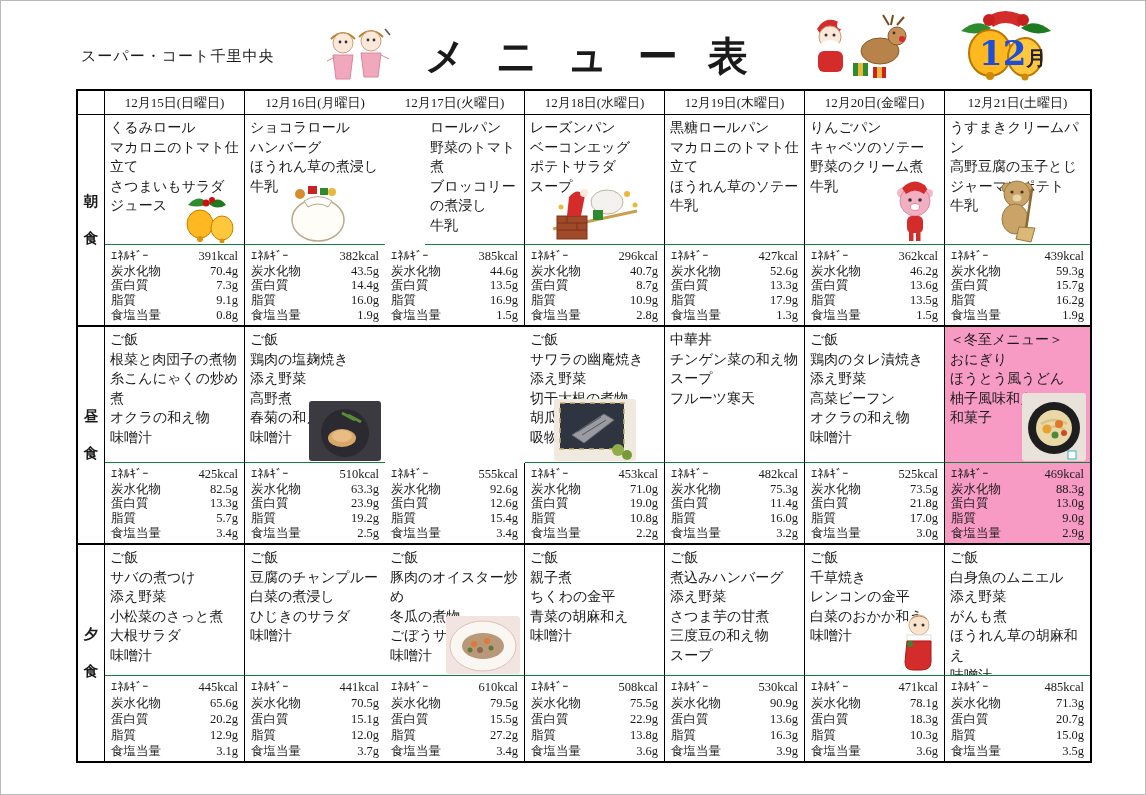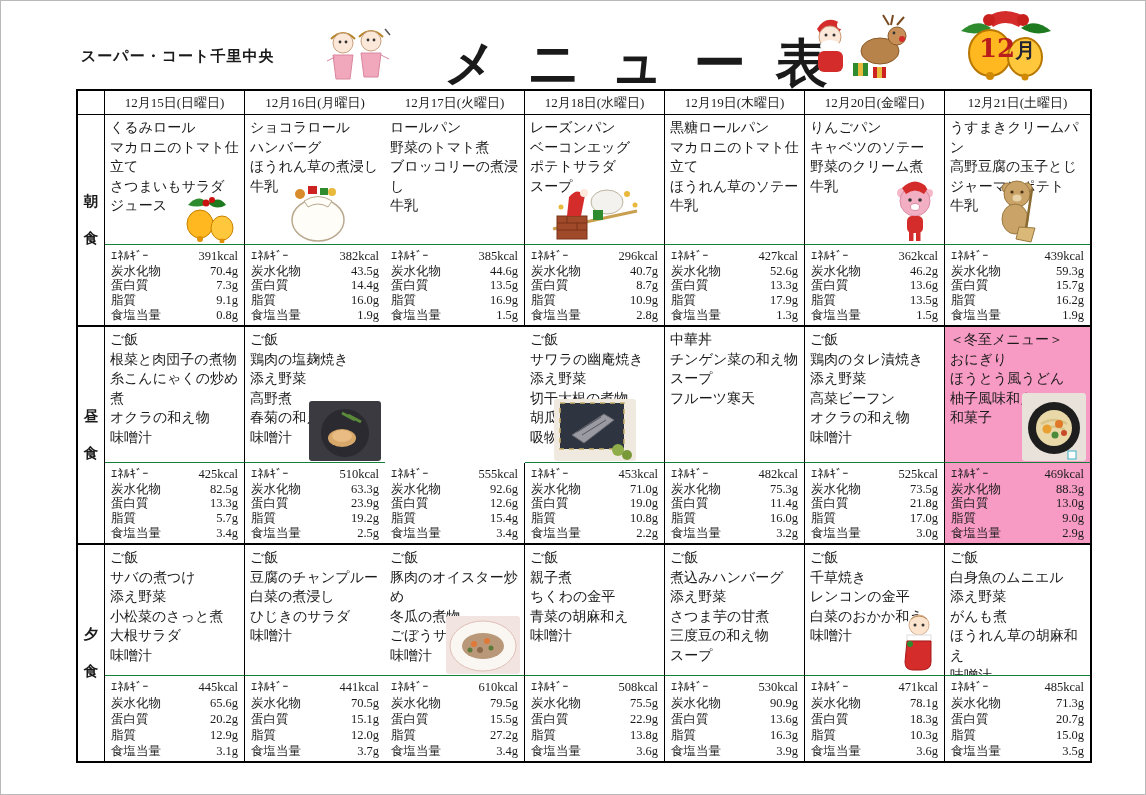--- a/index.html
+++ b/index.html
@@ -1,29 +1,29 @@
 <!DOCTYPE html>
 <html><head>
 <meta charset="utf-8">
 <style>
   * { margin:0; padding:0; box-sizing:border-box; }
   html,body { width:1146px; height:795px; background:#fff;
     font-family:"Liberation Sans","DejaVu Sans",sans-serif; color:#1a1a1a; }
   .page { position:relative; width:1146px; height:795px; background:#fff; border:1px solid #b9b9b9; overflow:hidden; }
 
   
-  .facility { position:absolute; left:80px; top:46px; font-size:15px; letter-spacing:1px;font-weight:bold; }
-  .main-title { position:absolute; left:424px; top:28px; font-size:52px; font-weight:bold; letter-spacing:30px; white-space:nowrap;margin-left:19px; }
+  .facility { position:absolute; left:80px; top:46px; font-size:15px; letter-spacing:1px; }
+  .main-title { position:absolute; left:424px; top:28px; font-size:40px; font-weight:bold; letter-spacing:30px; white-space:nowrap; }
   .hdr-deco { position:absolute; }
   .angels { left:318px; top:24px; }
   .santadeer { left:800px; top:12px; }
   .decbells { left:952px; top:6px; }
   .month-badge { position:absolute; left:978px; top:32px; font-weight:bold; font-size:23px; white-space:nowrap;
     font-family:"DejaVu Serif","Liberation Serif",serif; }
-  .month-badge .num { color:#b91c1c; font-size:26px;margin-top:20px; }
+  .month-badge .num { color:#1d4ed8; font-size:34px;margin-top:20px; }
   .month-badge .suf { color:#223; font-size:20px; }
 
   
   .menu-table { position:absolute; left:75px; top:88px; display:grid;
     grid-template-columns:27px repeat(6,140px) 145px;
     grid-template-rows:24px 130px 82px 136px 82px 131px 85px;
     border:2px solid #000; background:#fff; }
   .cell { position:relative; overflow:hidden; background:#fff;font-family:Liberation Serif, serif; }
   .date { display:flex; align-items:center; justify-content:center; font-size:13px;
     border-right:1px solid #000; border-bottom:1px solid #000; white-space:nowrap; }
@@ -188,21 +188,21 @@
         </div>
         <div class="nrow">
           <span>脂質</span>
           <span class="nv">16.0g</span>
         </div>
         <div class="nrow">
           <span>食塩当量</span>
           <span class="nv">1.9g</span>
         </div>
       </div>
-      <div class="cell menu " style="grid-area: 2 / 4;">
+      <div class="cell menu " style="grid-area: 2 / 4; margin-left: 40px;">
         <div class="items">ロールパン
 野菜のトマト煮
 ブロッコリーの煮浸し
 牛乳</div>
       </div>
       <div class="cell nut  meal-end" style="grid-area: 3 / 4;">
         <div class="nrow">
           <span>ｴﾈﾙｷﾞｰ</span>
           <span class="nv">385kcal</span>
         </div>

